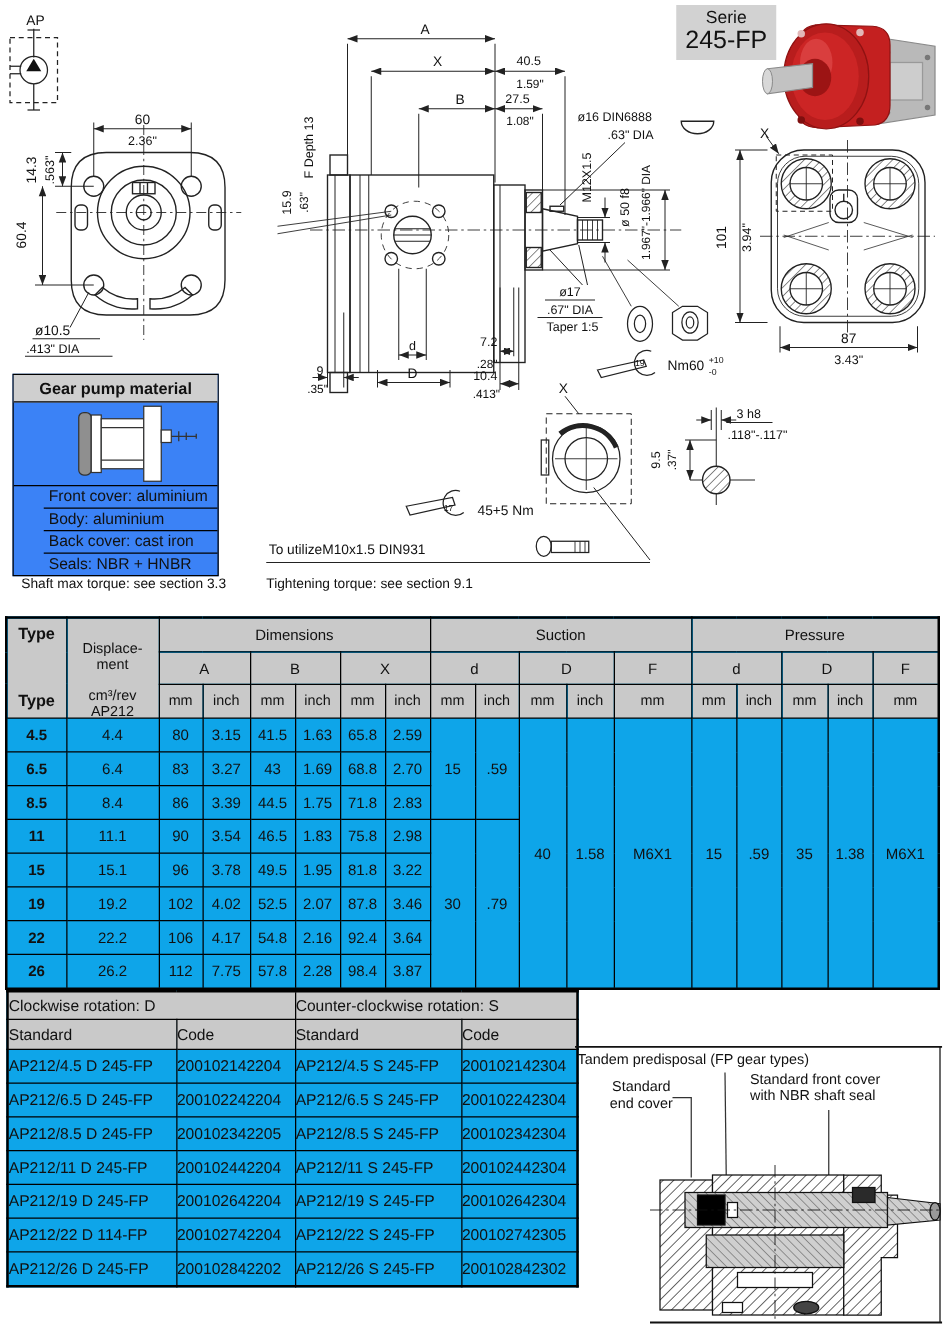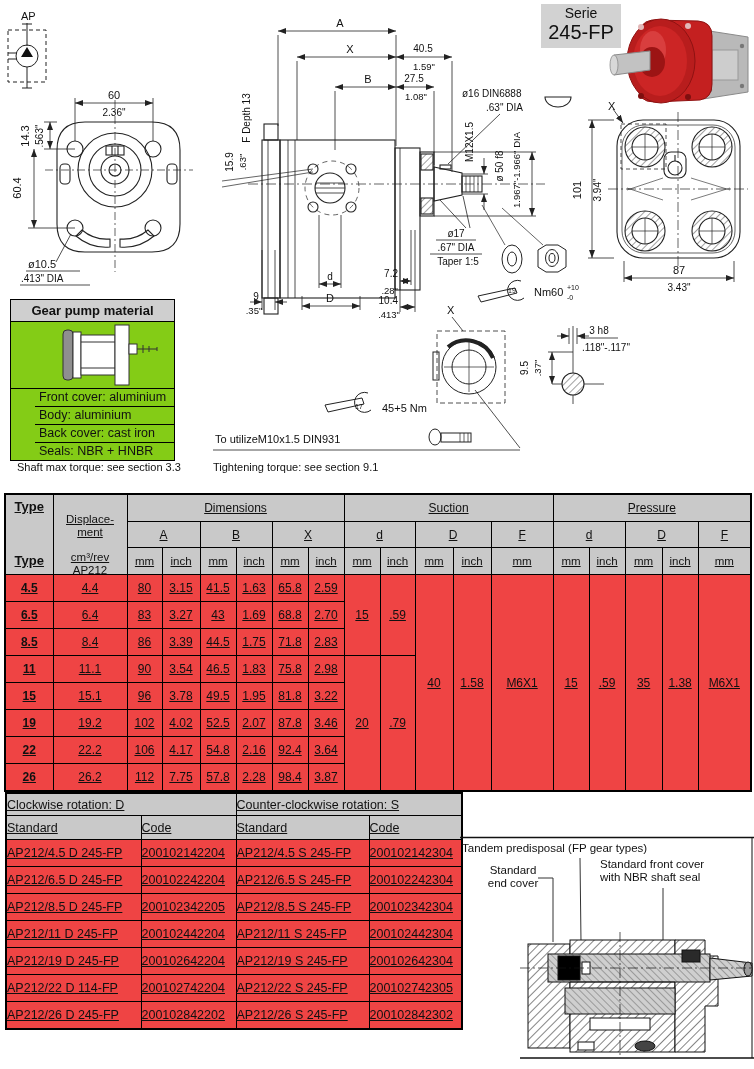--- a/index.html
+++ b/index.html
@@ -3,29 +3,29 @@
 <meta charset="utf-8">
 <style>
   html,body{margin:0;padding:0;background:#fff;}
   #page{position:relative;width:754px;height:1069px;background:#fff;font-family:"Liberation Sans",sans-serif;color:#111;overflow:hidden;}
   svg{position:absolute;left:0;top:0;}
   svg text{font-family:"Liberation Sans",sans-serif;fill:#111;}
   .s11{font-size:11px}.s10{font-size:10px}.s9{font-size:9.5px}.s7{font-size:7px}
   .serie-box{position:absolute;left:541px;top:4px;width:80px;height:42px;background:#d2d2d2;text-align:center;line-height:1.1;padding-top:2px;}
   .serie-box .l1{font-size:14px;}
   .serie-box .l2{font-size:20px;}
-  .material-box{position:absolute;left:10px;top:299px;width:163px;border:1.5px solid #000;background:#84cc16;}
+  .material-box{position:absolute;left:10px;top:299px;width:163px;border:1.5px solid #000;background:#3b82f6;}
   .material-box .mtitle{background:#cfcfcf;border-bottom:1.5px solid #000;font-weight:bold;font-size:13px;text-align:center;height:21px;line-height:21px;}
   .material-box .mdraw{height:66px;border-bottom:1.5px solid #000;position:relative;}
   .material-box .mrow{border-bottom:1.5px solid #000;font-size:12.5px;height:15px;line-height:15px;padding:1px 0 1px 4px;margin-left:24px;}
   .material-box .mrow:last-child{border-bottom:none;}
   .note{position:absolute;font-size:11px;}
   #note1{left:17px;top:461px;}
   #note2{left:213px;top:461px;}
-  table{border-collapse:collapse;position:absolute;background:#ef4444;text-decoration:underline;}
+  table{border-collapse:collapse;position:absolute;background:#0ea5e9;}
   #dims{left:4px;top:493px;width:746px;table-layout:fixed;font-size:12px;border:2px solid #000;}
   #dims th,#dims td{border:1px solid #000;text-align:center;padding:0;overflow:hidden;}
   #dims thead th{background:#c9c9c9;font-weight:normal;font-size:12px;}
   #dims .hr1 th{height:24px;}
   #dims .hr2 th{height:23px;}
   #dims .hr3 th{height:24px;font-size:11.5px;}
   #dims tbody td{height:26px;font-size:12px;}
   .b{font-weight:bold;}
   .typecell{display:flex;flex-direction:column;justify-content:space-between;height:69px;padding:4px 0 6px 0;font-weight:bold;font-size:13px;}
   .dispcell{display:flex;flex-direction:column;justify-content:space-between;height:66px;padding:3px 0 5px 0;font-size:11.5px;line-height:1.15;}
@@ -504,21 +504,21 @@
     </tr>
     <tr>
       <td class="b">11</td>
           <td>11.1</td>
       <td>90</td>
           <td>3.54</td>
       <td>46.5</td>
           <td>1.83</td>
       <td>75.8</td>
           <td>2.98</td>
-      <td rowspan="5">20</td>
+      <td rowspan="5">30</td>
       <td rowspan="5">.79</td>
     </tr>
     <tr>
       <td class="b">15</td>
           <td>15.1</td>
       <td>96</td>
           <td>3.78</td>
       <td>49.5</td>
           <td>1.95</td>
       <td>81.8</td>

